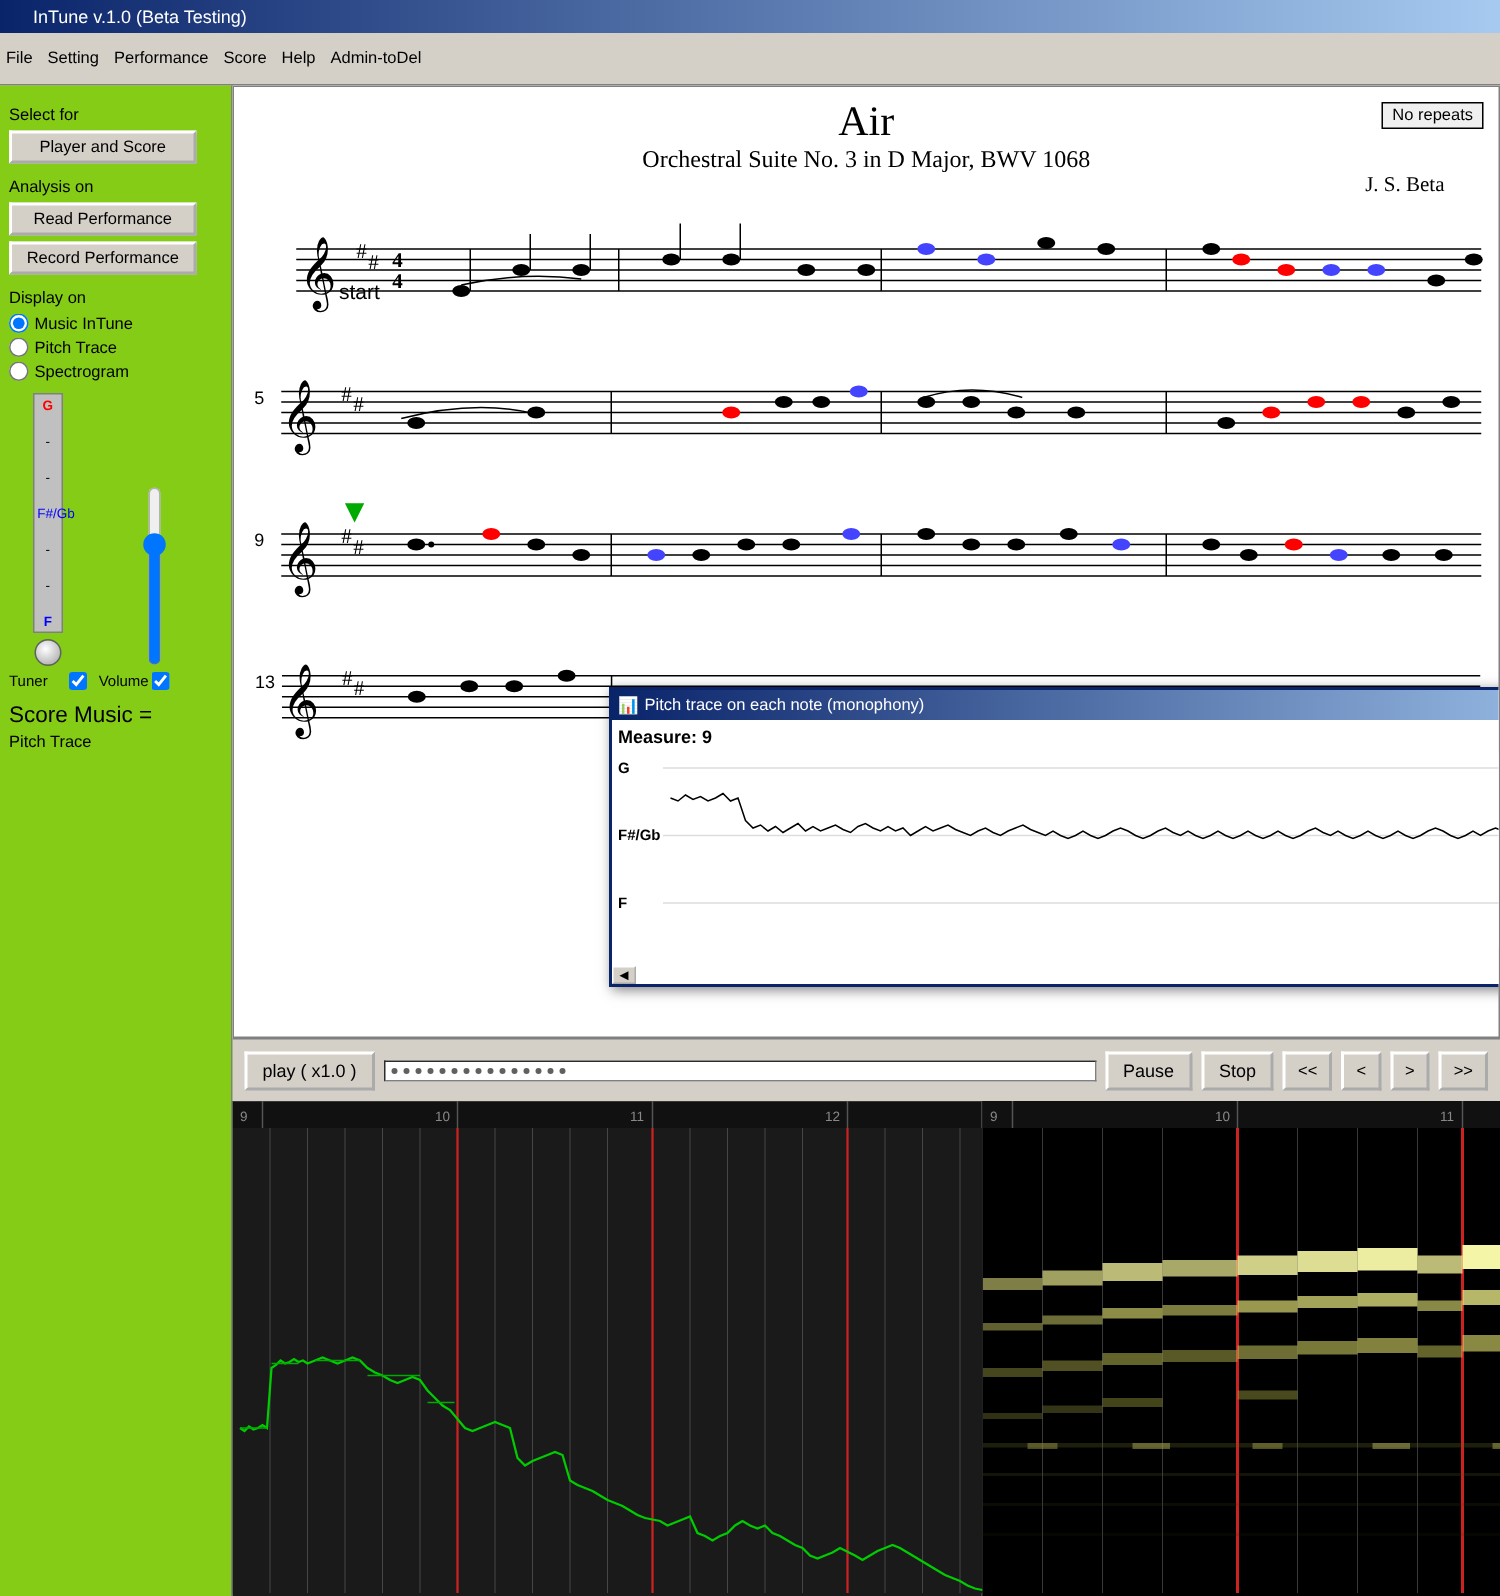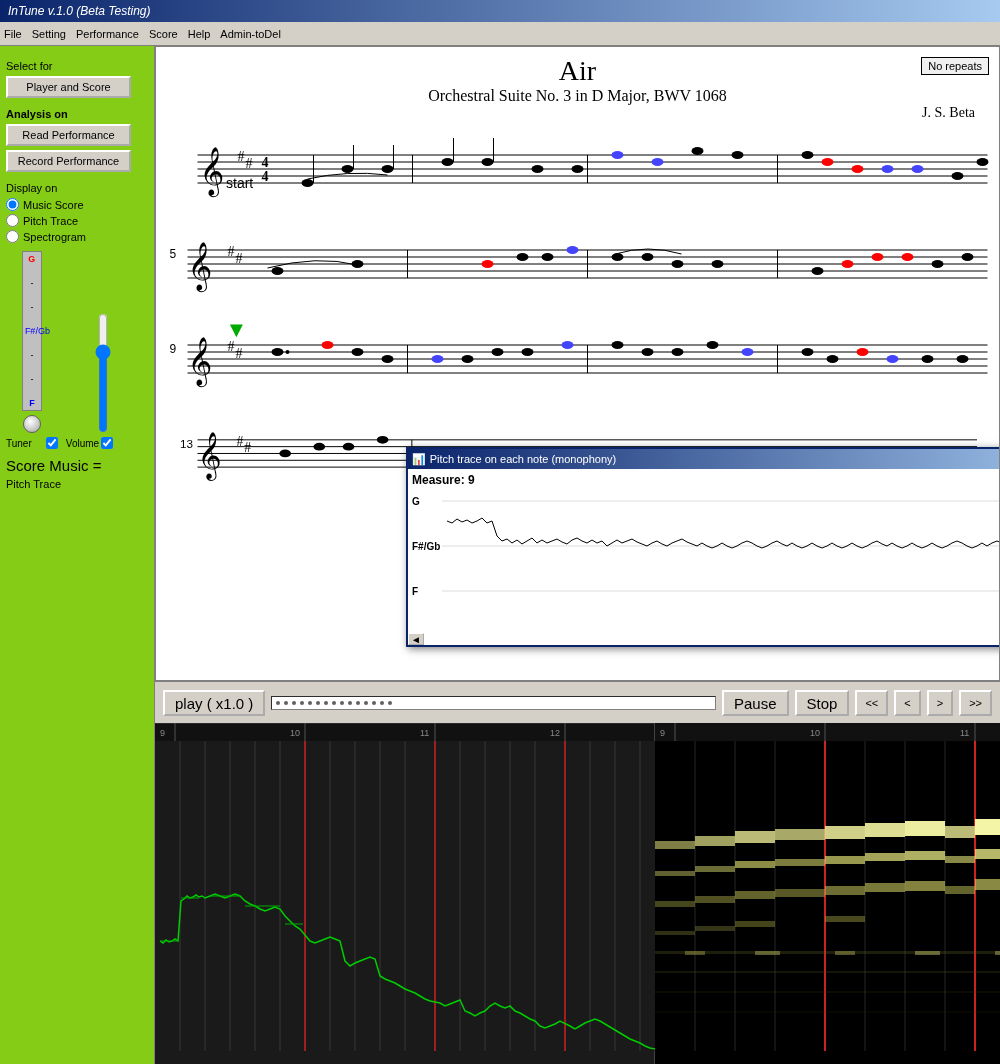--- a/index.html
+++ b/index.html
@@ -2,35 +2,34 @@
 <html><head>
   <meta charset="utf-8">
   <style>
     * { margin: 0; padding: 0; box-sizing: border-box; }
     body { font-family: Arial, sans-serif; font-size: 12px; background: #d4d0c8; width: 1000px; height: 1064px; overflow: hidden; }
 
     
     #title-bar {
       background: linear-gradient(to right, #0a246a, #a6caf0);
       color: white;
-      padding: 3px 8px;
+      padding: 3px 22px;
       font-size: 12px;
       display: flex;
       align-items: center;
       height: 22px;
-      font-style: italic;
     }
 
     
     #menu-bar {
       background: #d4d0c8;
       display: flex;
       padding: 2px 4px;
       gap: 10px;
-      height: 24px;
+      height: 35px;
       align-items: center;
       border-bottom: 1px solid #808080;
     }
     #menu-bar span {
       font-size: 11px;
       cursor: pointer;
     }
 
     
     #main-container {
@@ -132,21 +131,21 @@
       flex: 0 0 auto;
       position: relative;
       height: 635px;
       border: 1px solid #808080;
       overflow: hidden;
     }
 
     
     #score-header {
       text-align: center;
-      padding: 8px 4px 4px;
+      padding: 8px 16px 4px;
       position: relative;
     }
     #score-title { font-size: 28px; font-family: 'Times New Roman', serif; }
     #score-subtitle { font-size: 16px; font-family: 'Times New Roman', serif; }
     #score-composer { font-size: 14px; font-family: 'Times New Roman', serif; margin-right: 20px; text-align: right; }
     #no-repeats-btn {
       position: absolute;
       right: 10px;
       top: 10px;
       border: 1px solid black;
@@ -177,21 +176,21 @@
       align-items: center;
       padding: 0 8px;
       gap: 6px;
       border-top: 1px solid #808080;
       flex-shrink: 0;
     }
     .ctrl-button {
       background: #d4d0c8;
       border: 2px outset #ffffff;
       padding: 3px 10px;
-      font-size: 15px;
+      font-size: 12px;
       cursor: pointer;
       height: 26px;
     }
     .progress-bar-container {
       flex: 1;
       height: 14px;
       background: white;
       border: 1px inset #808080;
       position: relative;
     }
@@ -310,29 +309,29 @@
   <span>Help</span>
   <span>Admin-toDel</span>
 </div>
 
 <div id="main-container">
 
   <div id="sidebar">
     <div class="sidebar-section-label">Select for</div>
     <button class="sidebar-button">Player and Score</button>
 
-    <div class="sidebar-section-label" style="margin-top:10px;font-weight:bold;">Analysis on</div>
+    <div class="sidebar-section-label" style="margin-top:10px;">Analysis on</div>
     <button class="sidebar-button">Read Performance</button>
     <button class="sidebar-button">Record Performance</button>
 
     <div class="sidebar-section-label" style="margin-top:10px;">Display on</div>
     <div class="radio-group">
       <div class="radio-item">
         <input type="radio" name="display" checked="" style="">
-        <span>Music Score</span>
+        <span>Music InTune</span>
       </div>
       <div class="radio-item">
         <input type="radio" name="display" style="">
         <span>Pitch Trace</span>
       </div>
       <div class="radio-item">
         <input type="radio" name="display" style="">
         <span>Spectrogram</span>
       </div>
     </div>
@@ -524,21 +523,21 @@
 
           <ellipse cx="640" cy="37" rx="6" ry="4" fill="black"></ellipse>
           <ellipse cx="665" cy="44" rx="6" ry="4" fill="black"></ellipse>
           <ellipse cx="695" cy="37" rx="6" ry="4" fill="#ff0000"></ellipse>
           <ellipse cx="725" cy="44" rx="6" ry="4" fill="#4444ff"></ellipse>
           <ellipse cx="760" cy="44" rx="6" ry="4" fill="black"></ellipse>
           <ellipse cx="795" cy="44" rx="6" ry="4" fill="black"></ellipse>
         </svg>
       </div>
 
-      <div style="position:relative; margin: 0 22px; height:80px;">
+      <div style="position:relative; margin: 0 12px; height:80px;">
         <svg class="staff-svg" viewBox="0 0 820 80">
           <text x="2" y="35" font-size="12">13</text>
 
           <g stroke="black" stroke-width="1">
             <line x1="20" y1="27" x2="820" y2="27"></line>
             <line x1="20" y1="34" x2="820" y2="34"></line>
             <line x1="20" y1="41" x2="820" y2="41"></line>
             <line x1="20" y1="48" x2="820" y2="48"></line>
             <line x1="20" y1="55" x2="820" y2="55"></line>
           </g>

